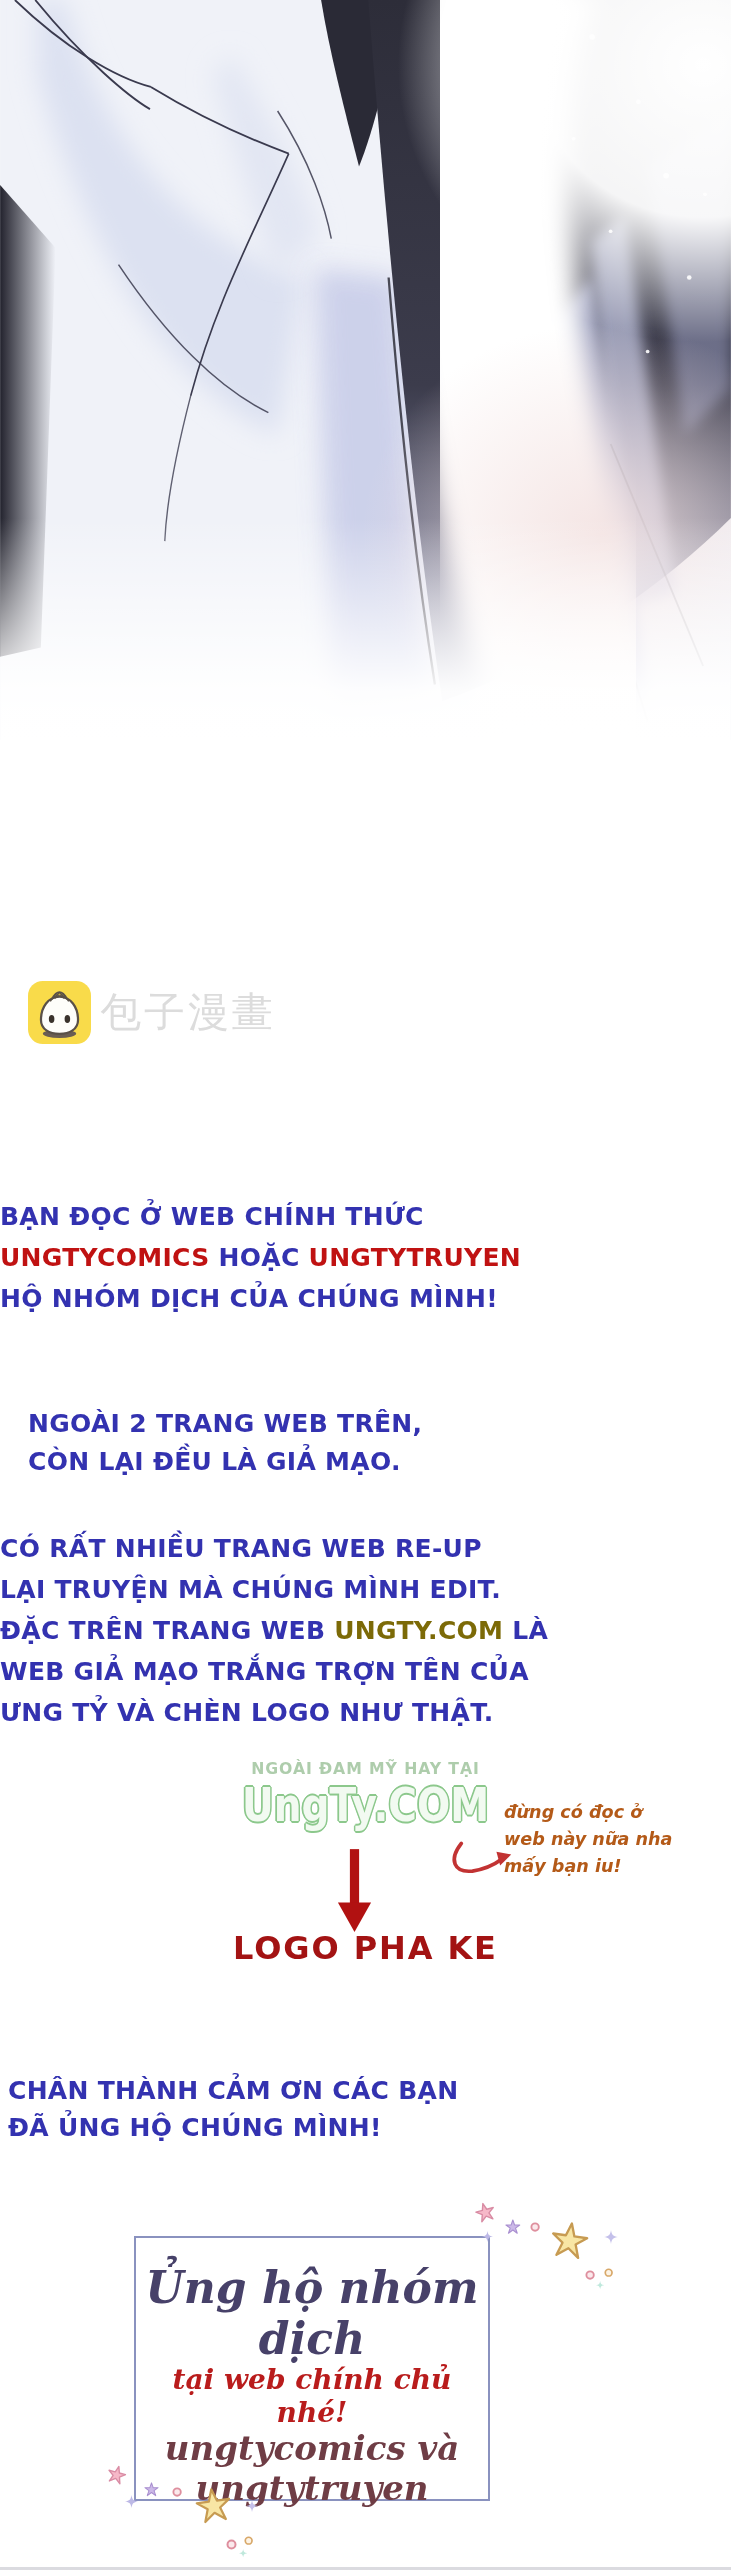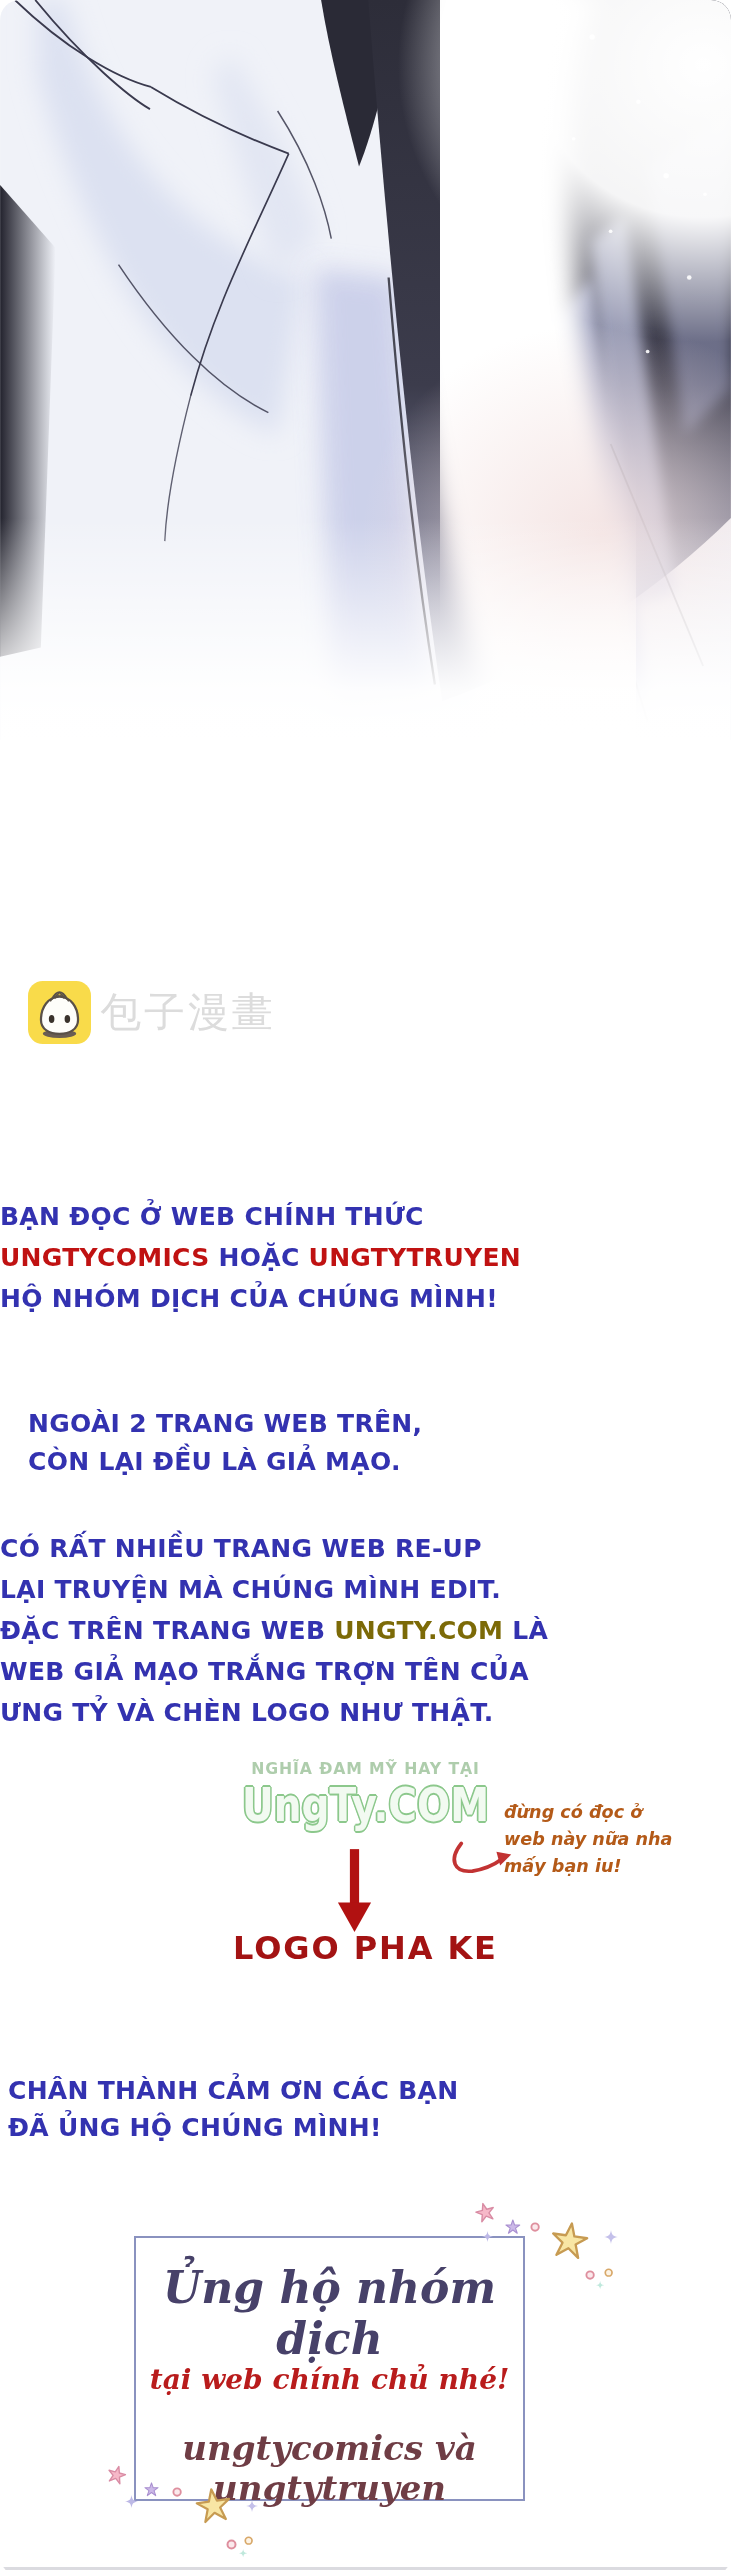--- a/index.html
+++ b/index.html
@@ -1,17 +1,17 @@
 <!DOCTYPE html>
 <html style="font-size:15px"><head>
 <meta charset="utf-8">
 <style>
   html,body{margin:0;padding:0;background:#fff;}
   .page{position:relative;width:731px;height:2576px;background:#ffffff;overflow:hidden;
-        font-family:"DejaVu Sans",sans-serif;border-radius:20px;}
+        font-family:"DejaVu Sans",sans-serif;}
   .artwork{position:absolute;top:0;left:0;width:731px;height:740px;}
 
   .branding{position:absolute;top:980px;left:28px;height:65px;display:flex;align-items:center;gap:9.3px;}
   .logo-badge{width:63px;height:63px;display:block;}
   .logo-text{font-size:41px;color:#DCDCDC;letter-spacing:2.8px;line-height:1;font-weight:400;}
 
   .notice{position:absolute;left:0;width:731px;font-weight:700;
           color:#3332B0;font-size:25px;line-height:41px;letter-spacing:0.3px;}
   .p1{top:1196px;} .p2{top:1405px;line-height:38px;padding-left:28px;} .p3{top:1528px;} .thanks{top:2072px;line-height:37px;padding-left:8px;}
   .red{color:#C01212;} .gold{color:#7C6A07;}
@@ -22,21 +22,21 @@
            font-size:46px;font-weight:700;color:#F2FAF1;transform:scaleX(.85);
            text-shadow:-1.9px 0 #8CC88C,1.9px 0 #8CC88C,0 -1.9px #8CC88C,0 1.9px #8CC88C,
                        -0.9px -0.9px #8CC88C,0.9px 0.9px #8CC88C,-0.9px 0.9px #8CC88C,0.9px -0.9px #8CC88C;}
   .handnote{position:absolute;top:1799px;left:504px;width:180px;
             font-size:17.6px;font-style:italic;font-weight:700;color:#B45A18;line-height:27px;}
   .logo-phake{position:absolute;top:1929px;left:0;width:731px;text-align:center;
               font-size:32px;font-weight:700;color:#A31313;letter-spacing:1.9px;}
   .down-arrow{position:absolute;top:1849px;left:337px;}
   .curved-arrow{position:absolute;top:1836px;left:441px;}
 
-  .footer-box{position:absolute;top:2236px;left:134px;width:391px;height:265px;
+  .footer-box{position:absolute;top:2236px;left:134px;width:356px;height:265px;
               border:2.8px solid #8A92BF;box-sizing:border-box;background:#fff;}
   .fb-line{position:absolute;left:0;width:100%;text-align:center;
            font-family:"DejaVu Serif",serif;font-style:italic;font-weight:700;}
   .fb1{top:24px;font-size:44px;color:#474169;}
   .fb2{top:125px;font-size:28px;color:#b91c1c;}
   .fb3{top:190px;font-size:34px;color:#6F3D45;}
 
   .decor{position:absolute;}
   .bottom-rule{position:absolute;top:2567px;left:0;width:731px;height:2.8px;background:#DBDBE0;}
 </style>
@@ -147,21 +147,21 @@
   </div>
 
   <div class="notice p3">
     <div>CÓ RẤT NHIỀU TRANG WEB RE-UP</div>
     <div>LẠI TRUYỆN MÀ CHÚNG MÌNH EDIT.</div>
     <div><span>ĐẶC TRÊN TRANG WEB </span><span class="gold">UNGTY.COM</span><span> LÀ</span></div>
     <div>WEB GIẢ MẠO TRẮNG TRỢN TÊN CỦA</div>
     <div>ƯNG TỶ VÀ CHÈN LOGO NHƯ THẬT.</div>
   </div>
 
-  <div class="wm-tagline">NGHĨA ĐAM MỸ HAY TẠI</div>
+  <div class="wm-tagline">NGOÀI ĐAM MỸ HAY TẠI</div>
   <div class="wm-site">UngTy.COM</div>
 
   <span class="down-arrow">
     <svg width="35" height="85" viewBox="0 0 38 92">
       <rect x="14" y="0" width="10" height="62" fill="#B11111"></rect>
       <polygon points="1,58 37,58 19,90" fill="#B11111"></polygon>
     </svg>
   </span>
 
   <span class="curved-arrow">

